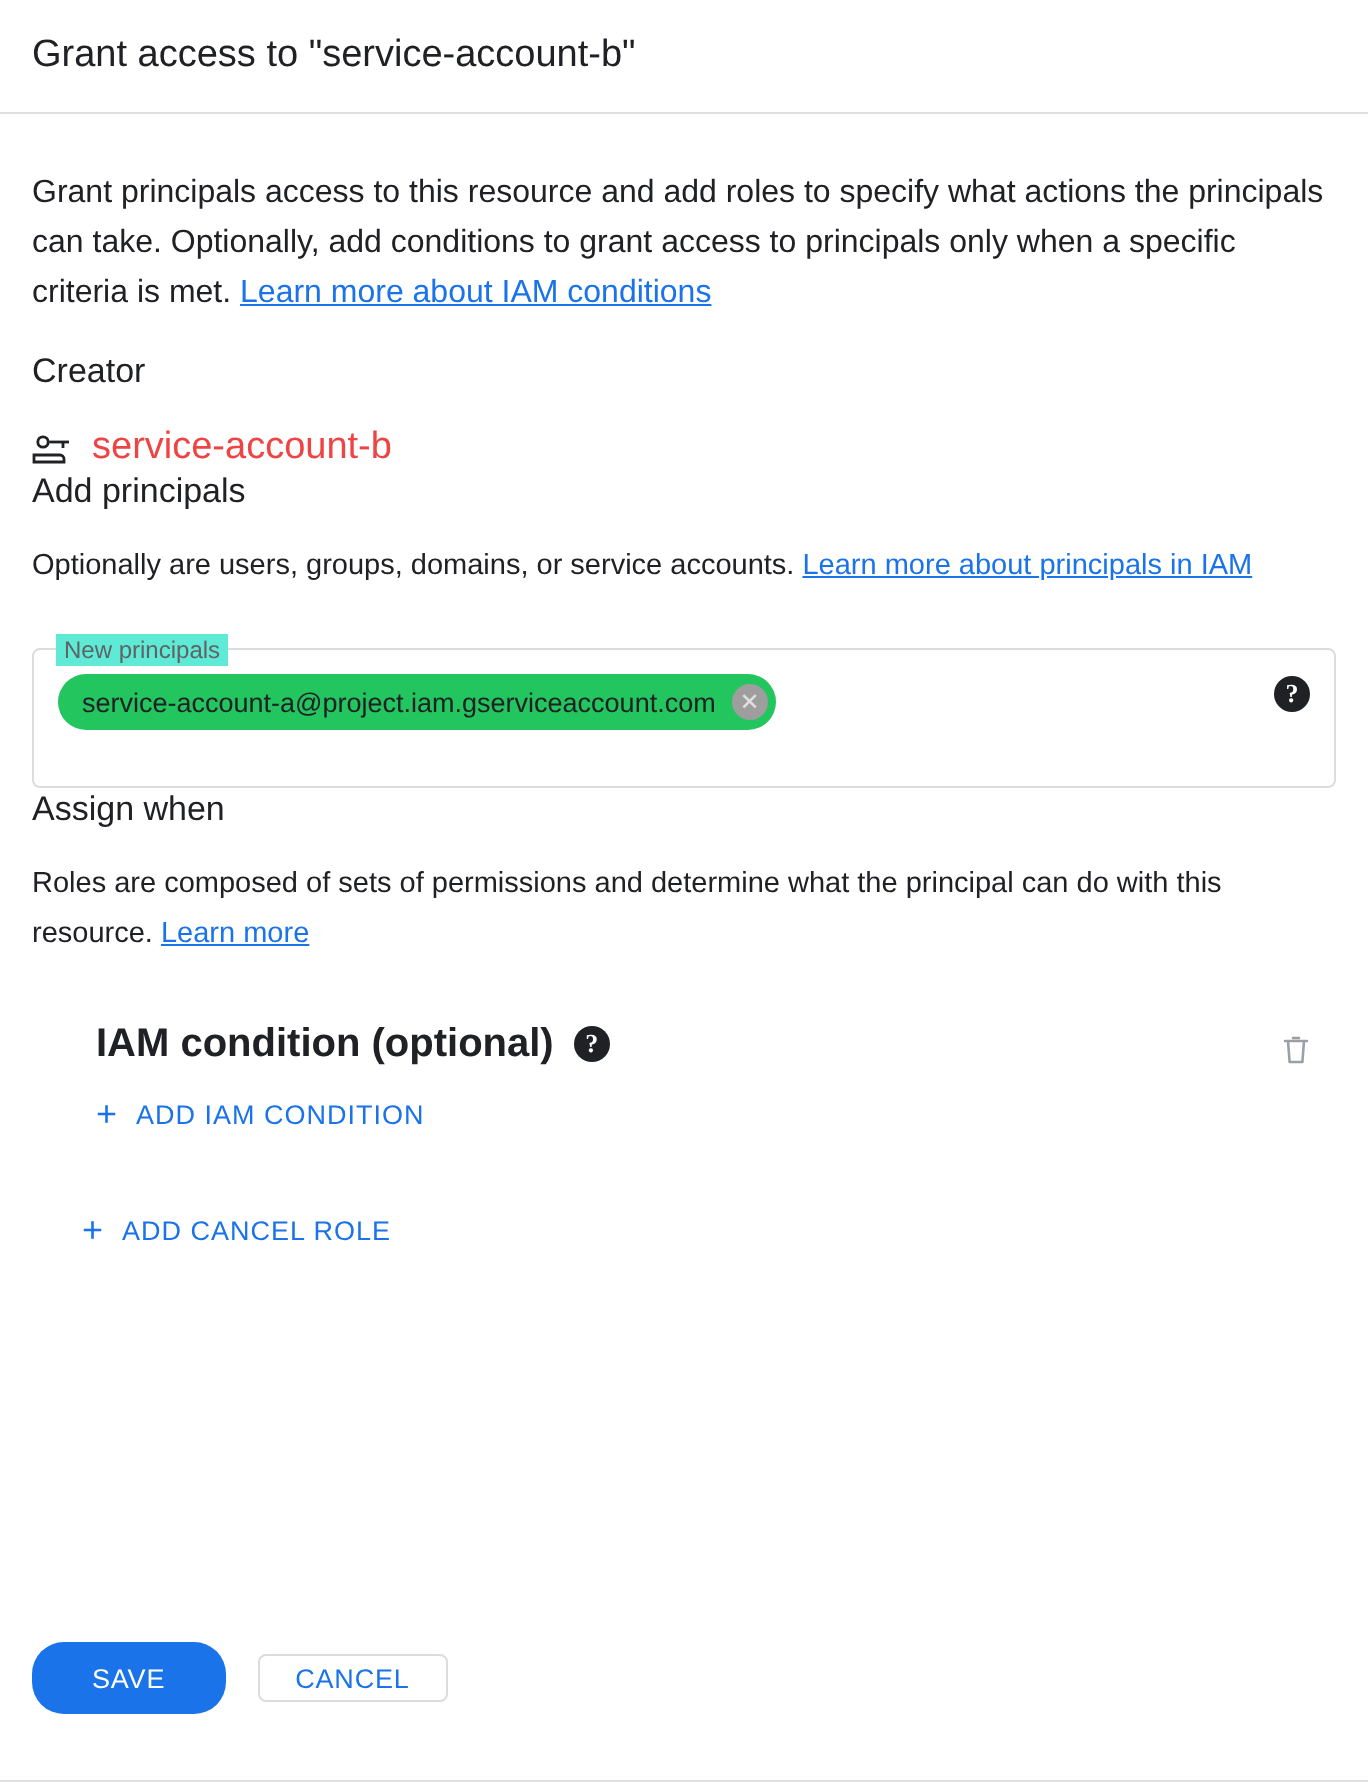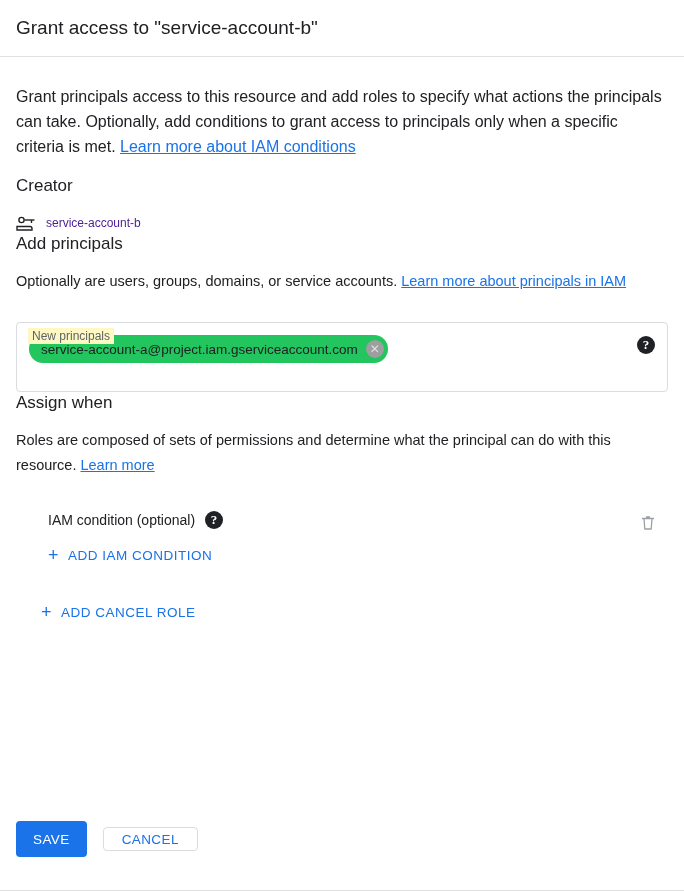--- a/index.html
+++ b/index.html
@@ -51,22 +51,22 @@
     font-weight: 500;
     color: #202124;
     margin: 0;
     line-height: 22px;
   }
   .res-head { margin-top: 35px; }
   .resource-row {
     display: flex;
     align-items: center;
     margin-top: 16px;
-    font-size: 12px;
-    color: #4c1d95;
+    font-size: 19px;
+    color: #ef4444;
   }
   .res-icon {
     width: 20px;
     height: 20px;
     margin-right: 10px;
     display: inline-flex;
     align-items: center;
     justify-content: center;
   }
   .add-principals-head { margin-top: 43px; }
@@ -82,26 +82,25 @@
     margin-top: 28px;
     border: 1px solid #dadce0;
     border-radius: 4px;
     height: 70px;
     padding: 12px 12px;
   }
   .field-legend {
     position: absolute;
     top: -8px;
     left: 11px;
-    background: #fef9c3;
+    background: #5eead4;
     padding: 0 4px;
     font-size: 12px;
     color: #5f6368;
     line-height: 16px;
-    margin-top: 13px;
   }
   .chip {
     display: inline-flex;
     align-items: center;
     background: #22c55e;
     border-radius: 14px;
     height: 28px;
     padding: 0 4px 0 12px;
     font-size: 13.5px;
     color: #202124;
@@ -187,22 +186,22 @@
     flex: 1;
   }
   .cond-label-row {
     display: flex;
     align-items: center;
     gap: 10px;
     height: 20px;
     margin-top: 4px;
   }
   .cond-label {
-    font-size: 14px;
-    font-weight: 400;
+    font-size: 20px;
+    font-weight: 700;
     color: #202124;
   }
   .text-btn {
     display: inline-flex;
     align-items: center;
     color: #1a73e8;
     font-size: 13.5px;
     font-weight: 500;
     letter-spacing: 0.5px;
     cursor: pointer;
@@ -247,23 +246,23 @@
   .btn-row {
     display: flex;
     align-items: center;
     gap: 16px;
     padding-bottom: 18px;
   }
   .btn-primary {
     background: #1a73e8;
     color: #ffffff;
     border: none;
-    border-radius: 4px;
+    border-radius: 16px;
     height: 36px;
-    padding: 0 17px;
+    padding: 0 30px;
     font-size: 13.5px;
     font-weight: 500;
     letter-spacing: 0.4px;
     cursor: pointer;
     font-family: "Liberation Sans", sans-serif;
   }
   .btn-outline {
     background: #ffffff;
     color: #1a73e8;
     border: 1px solid #dadce0;

